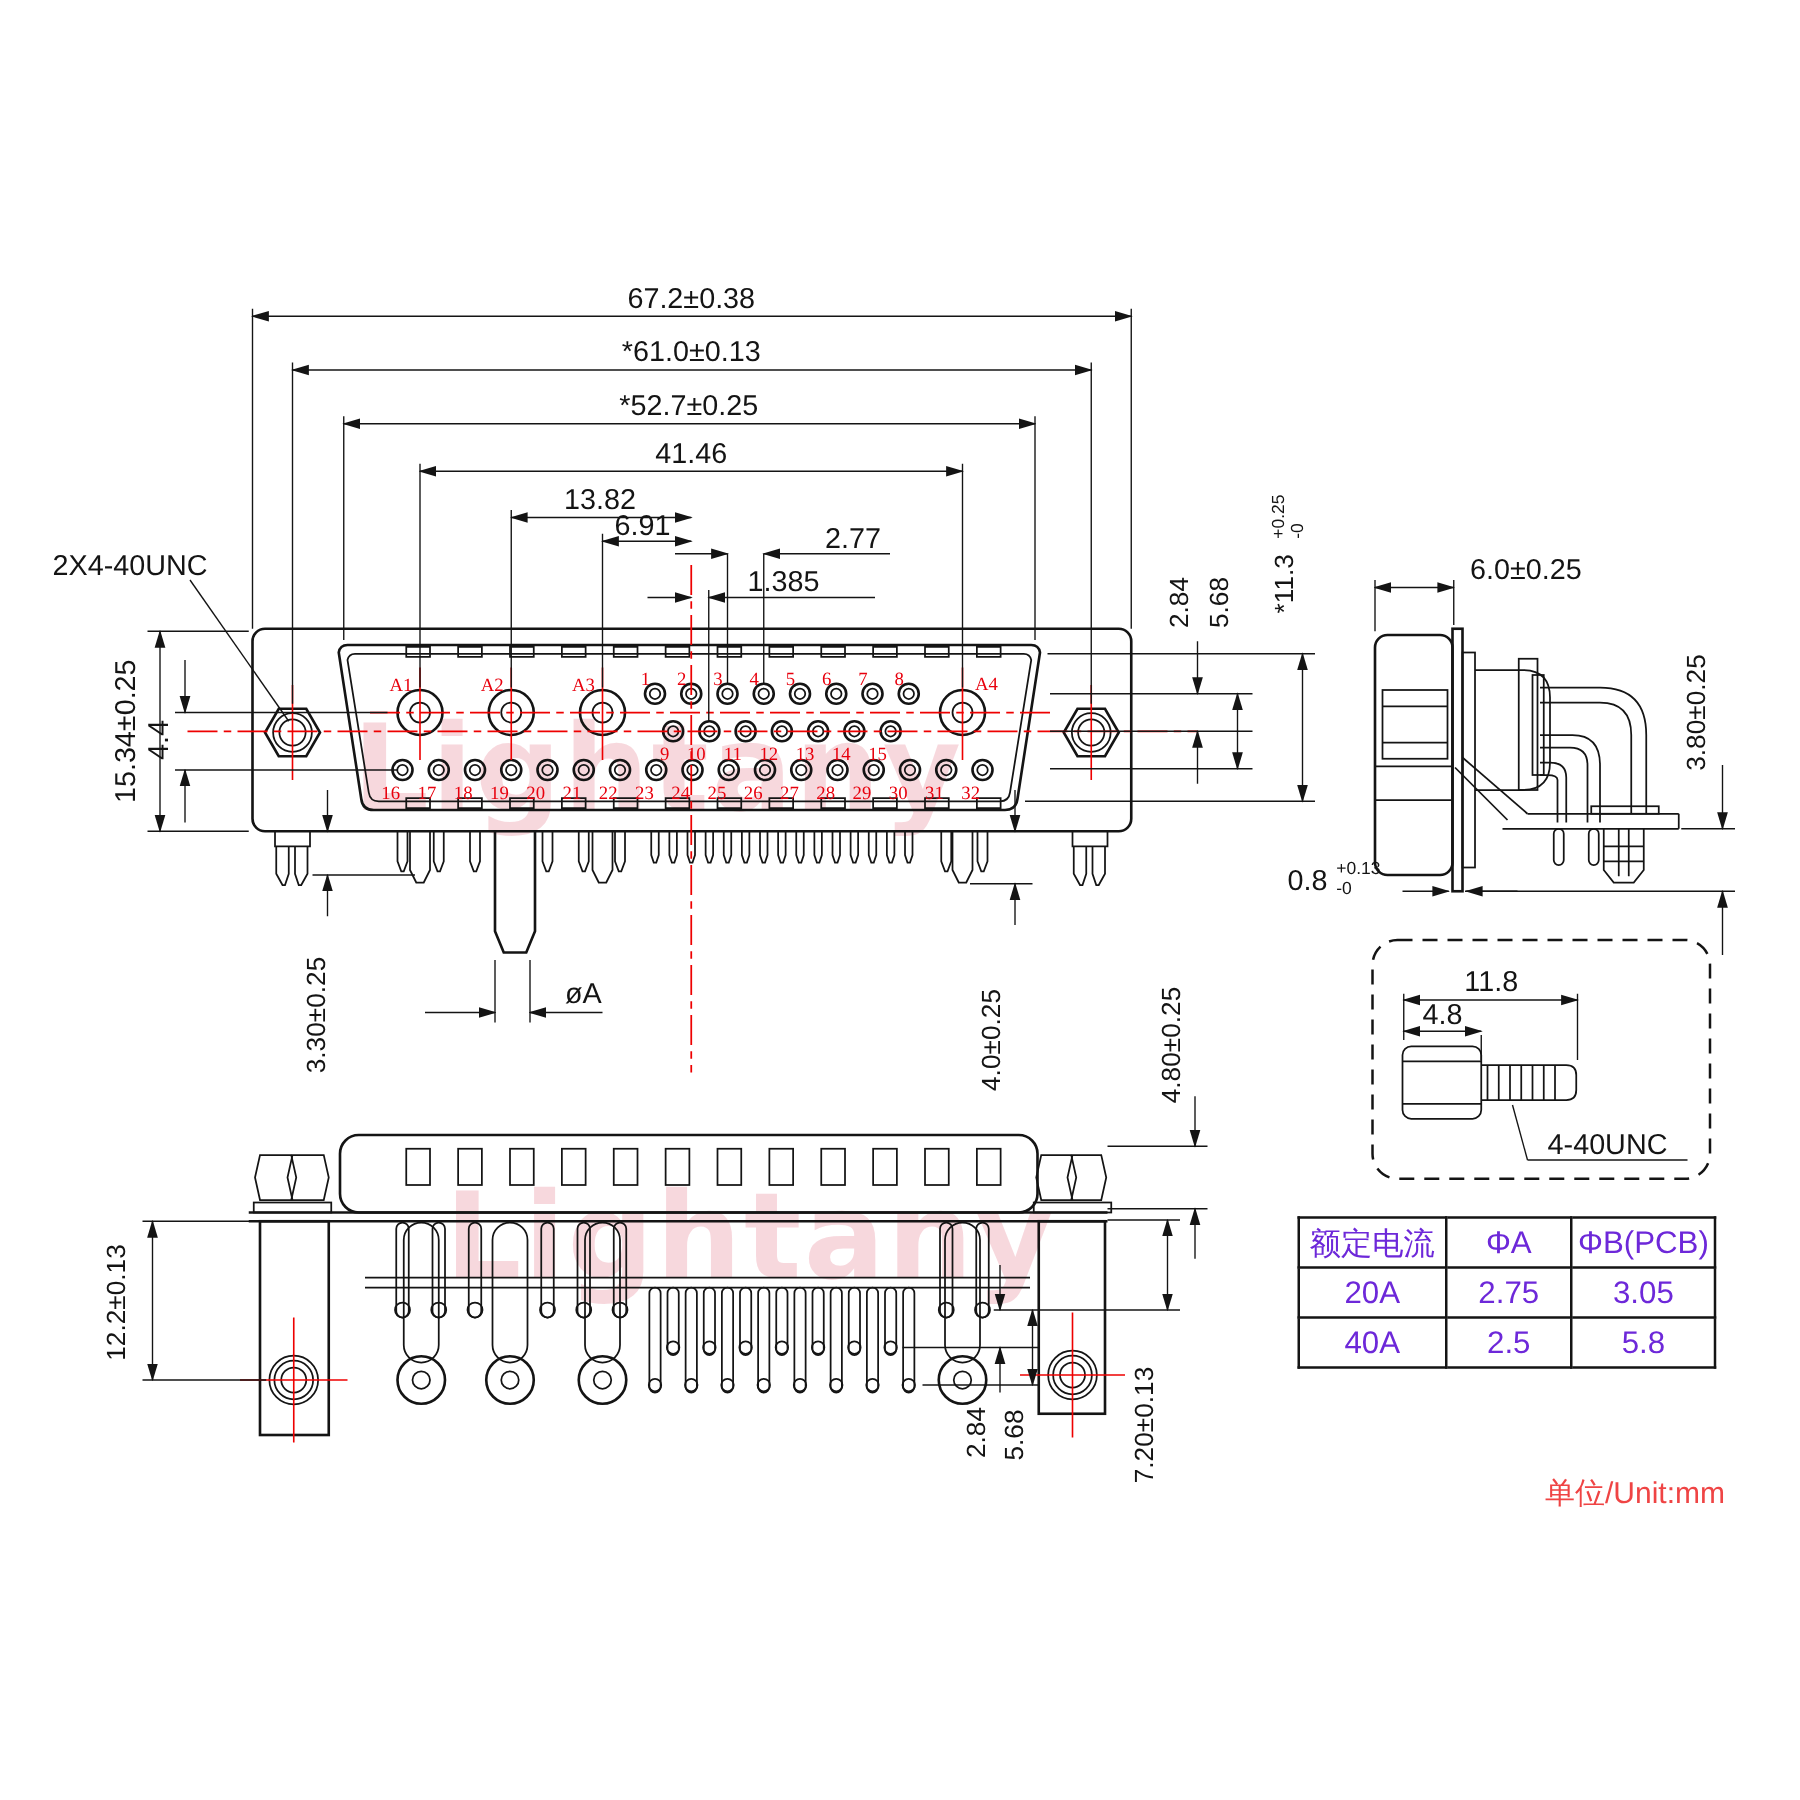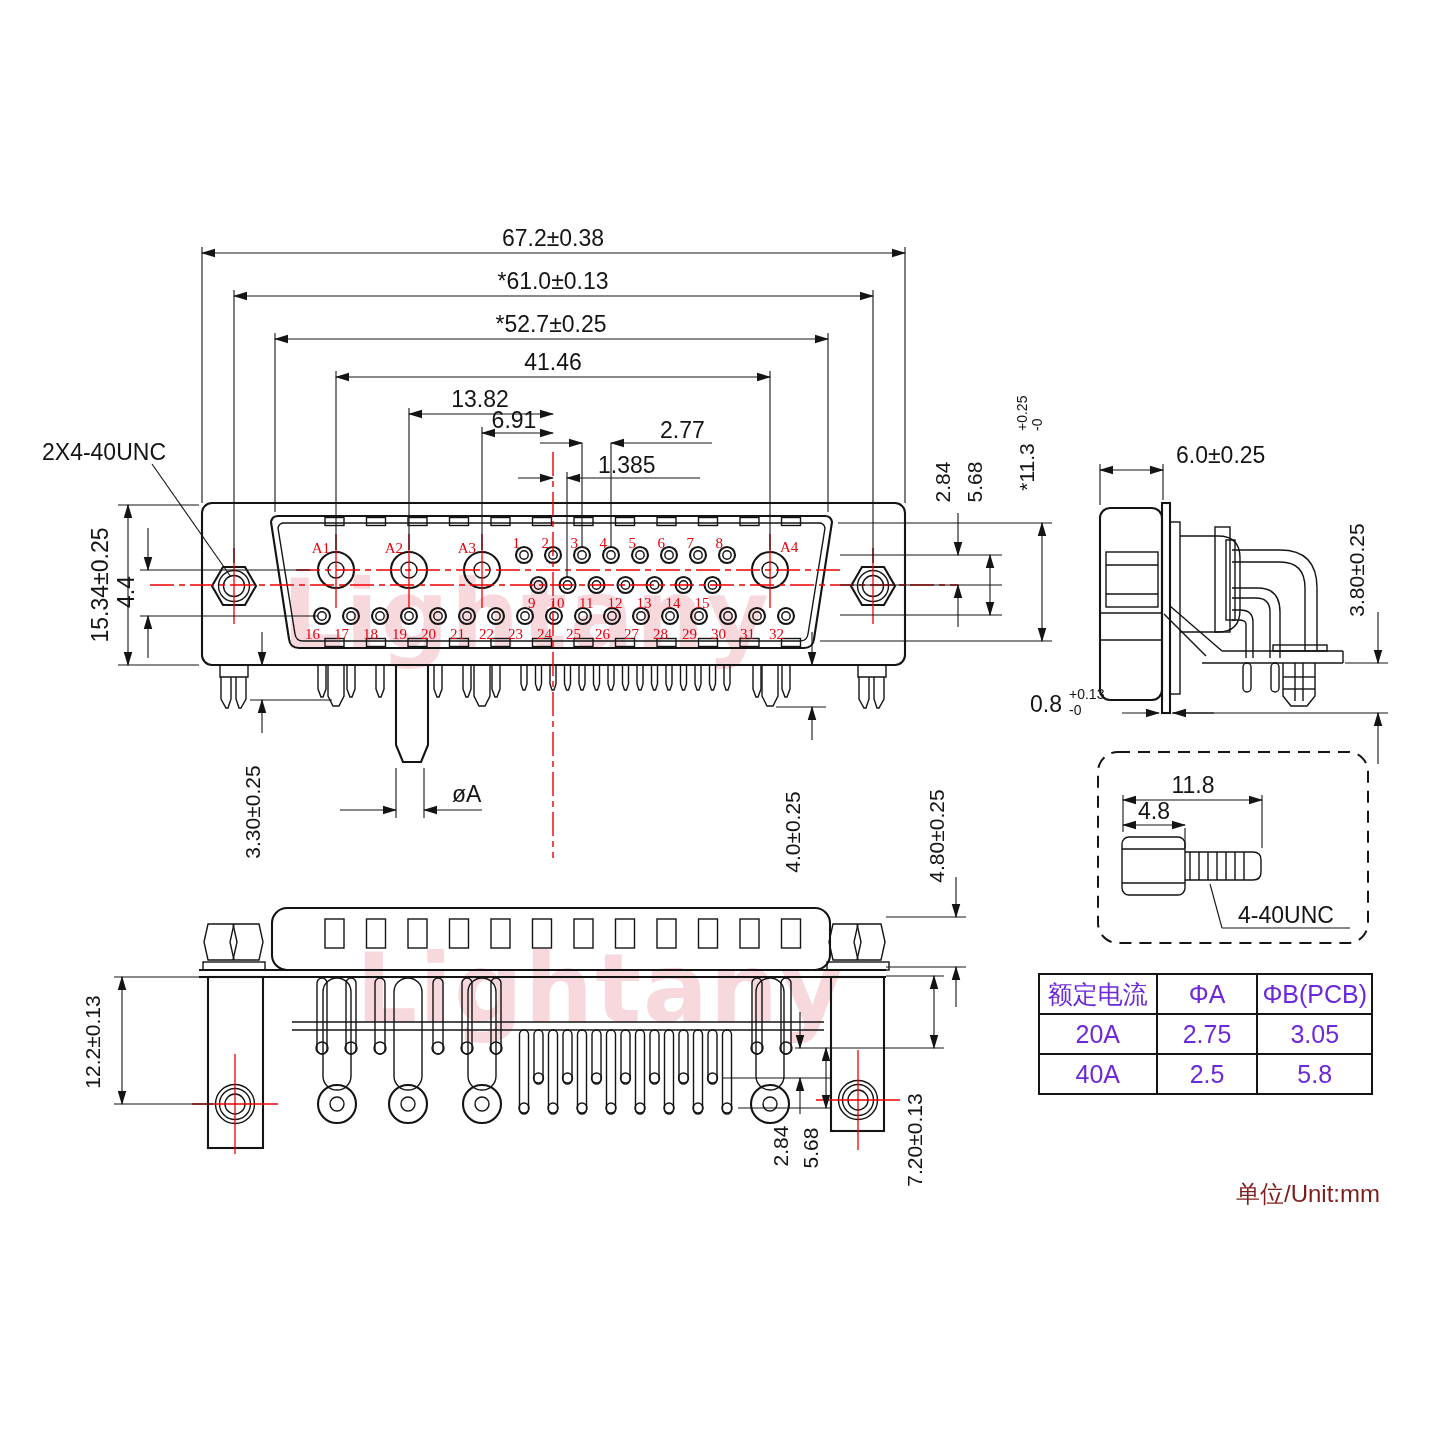--- a/index.html
+++ b/index.html
@@ -16,21 +16,21 @@
   .ln{stroke:#141414;fill:none;}
   .o2{stroke-width:2.1;} .o13{stroke-width:1.4;} .d1{stroke-width:1.1;}
   .red{stroke:#ee0000;fill:none;stroke-width:1.3;}
   .redcl{stroke:#ee0000;fill:none;stroke-width:1.4;stroke-dasharray:24 5 6 5;}
   #spec-table{position:absolute;left:1038px;top:973px;width:335px;border-collapse:collapse;}
   #spec-table td{border:2.4px solid #141414;text-align:center;font-size:25px;color:#6d28d9;
                  height:38px;padding:0;}
   #spec-table td:nth-child(1){width:120px;} #spec-table td:nth-child(2){width:102px;}
   #spec-table td:nth-child(3){width:113px;}
   #unit-note{position:absolute;left:1130px;top:1178px;width:250px;text-align:right;
-             font-size:24px;color:#7f1d1d;}
+             font-size:24px;color:#ef4444;}
 </style>
 </head>
 <body>
 
 <div id="page">
 <svg width="1440" height="1440" viewBox="0 0 1440 1440">
   <defs>
     <marker id="arr" viewBox="0 0 12 10" refX="11" refY="5" markerWidth="13" markerHeight="11" orient="auto-start-reverse">
       <path d="M0,1.4 L12,5 L0,8.6 Z" fill="#141414"></path>
     </marker>

